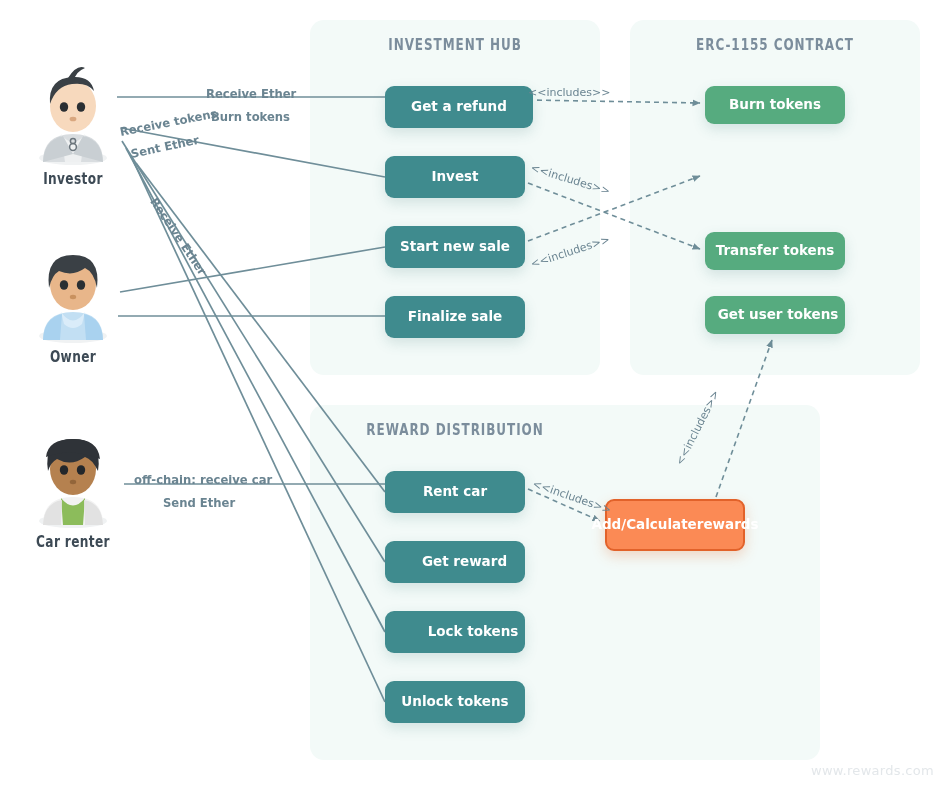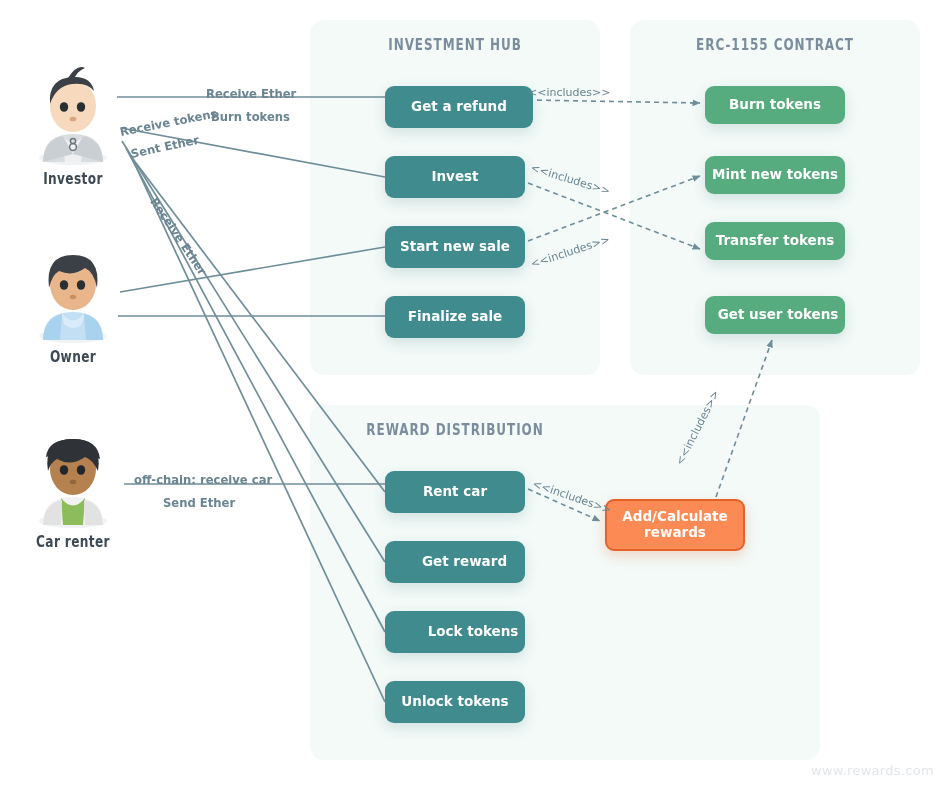--- a/index.html
+++ b/index.html
@@ -221,30 +221,29 @@
     </div>
     <div class="actor-label">Car renter</div>
   </div>
 
   <div class="node teal" style="left:385px; top:86px; width:148px; height:42px;">Get a refund</div>
   <div class="node teal" style="left:385px; top:156px; width:140px; height:42px;">Invest</div>
   <div class="node teal" style="left:385px; top:226px; width:140px; height:42px;">Start new sale</div>
   <div class="node teal" style="left:385px; top:296px; width:140px; height:42px;">Finalize sale</div>
 
   <div class="node green" style="left:705px; top:86px; width:140px; height:38px;">Burn tokens</div>
-  <div class="node green" style="left:705px; top:156px; width:140px; height:38px;">Mint new tokens</div>
-  <div class="node green" style="left:705px; top:222px; width:140px; height:38px;">Transfer tokens</div>
+  <div class="node green" style="left:705px; top:232px; width:140px; height:38px;">Transfer tokens</div>
   <div class="node green" style="left:705px; top:296px; width:140px; height:38px;padding-left:6px;">Get user tokens</div>
 
   <div class="node teal" style="left:385px; top:471px; width:140px; height:42px;">Rent car</div>
   <div class="node teal" style="left:385px; top:541px; width:140px; height:42px;padding-left:19px;">Get reward</div>
   <div class="node teal" style="left:385px; top:611px; width:140px; height:42px;padding-left:36px;">Lock tokens</div>
   <div class="node teal" style="left:385px; top:681px; width:140px; height:42px;">Unlock tokens</div>
 
-  <div class="node orange" style="left:605px; top:499px; width:140px; height:52px; flex-direction:column;">
+  <div class="node orange" style="left:605px; top:499px; width:140px; height:52px; flex-direction:row;">
     <span>Add/Calculate</span>
     <span>rewards</span>
   </div>
 
   <div class="elabel" style="left:206px; top:87px;">Receive Ether</div>
   <div class="elabel" style="left:211px; top:110px;">Burn tokens</div>
   <div class="elabel" style="left:120px; top:125px; transform:rotate(-11deg);">Receive tokens</div>
   <div class="elabel" style="left:131px; top:147px; transform:rotate(-12deg);">Sent Ether</div>
   <div class="elabel" style="left:153px; top:192px; transform:rotate(56deg);">Receive Ether</div>
   <div class="elabel" style="left:134px; top:473px;">off-chain: receive car</div>

